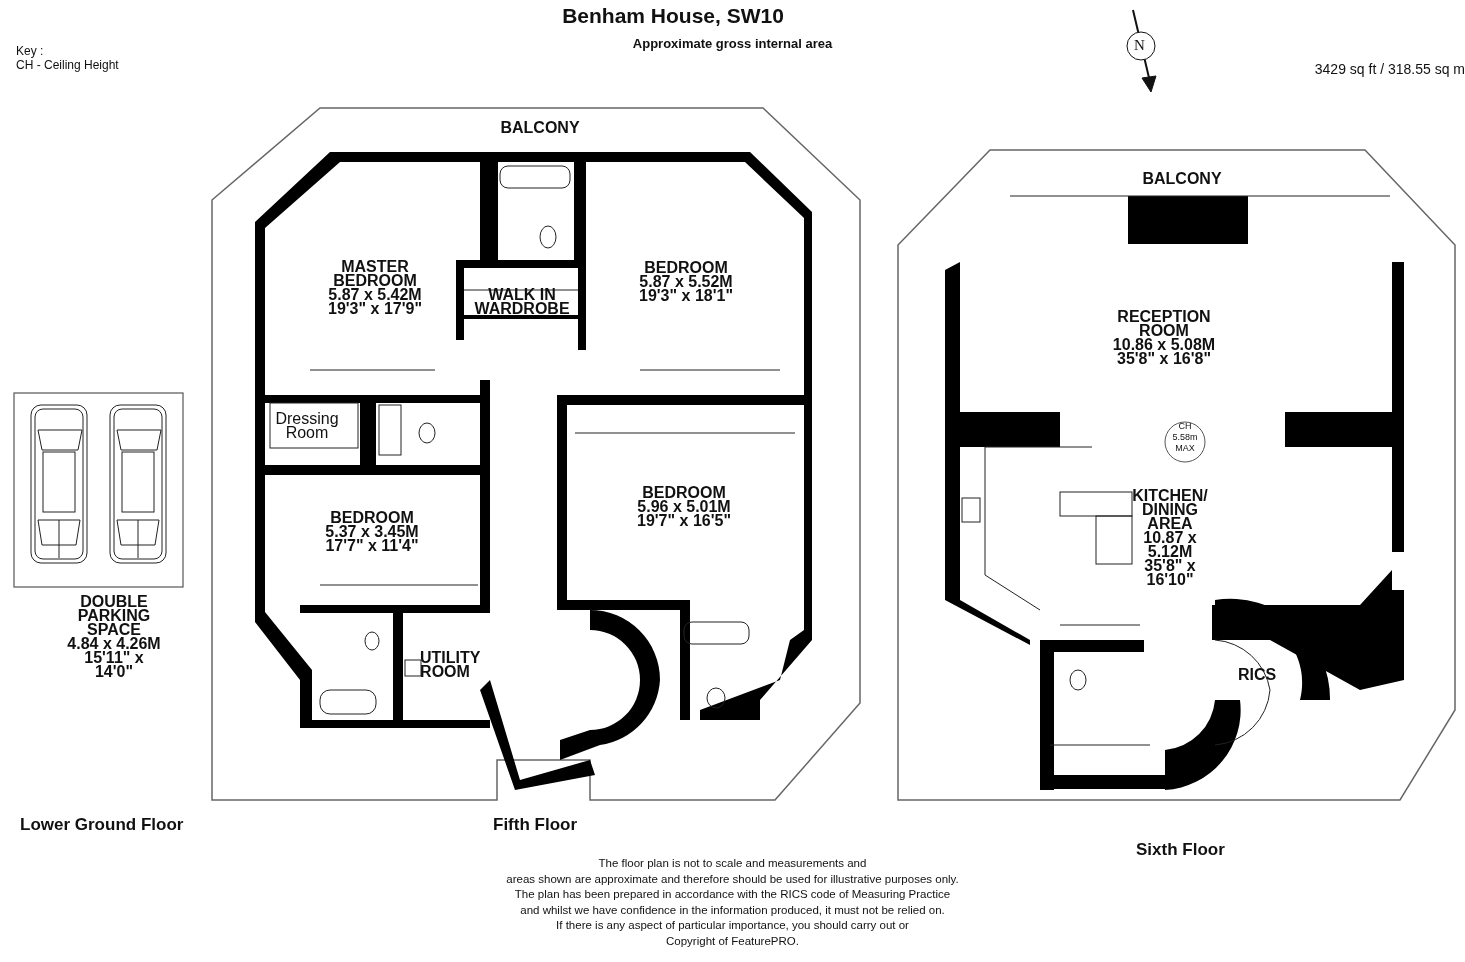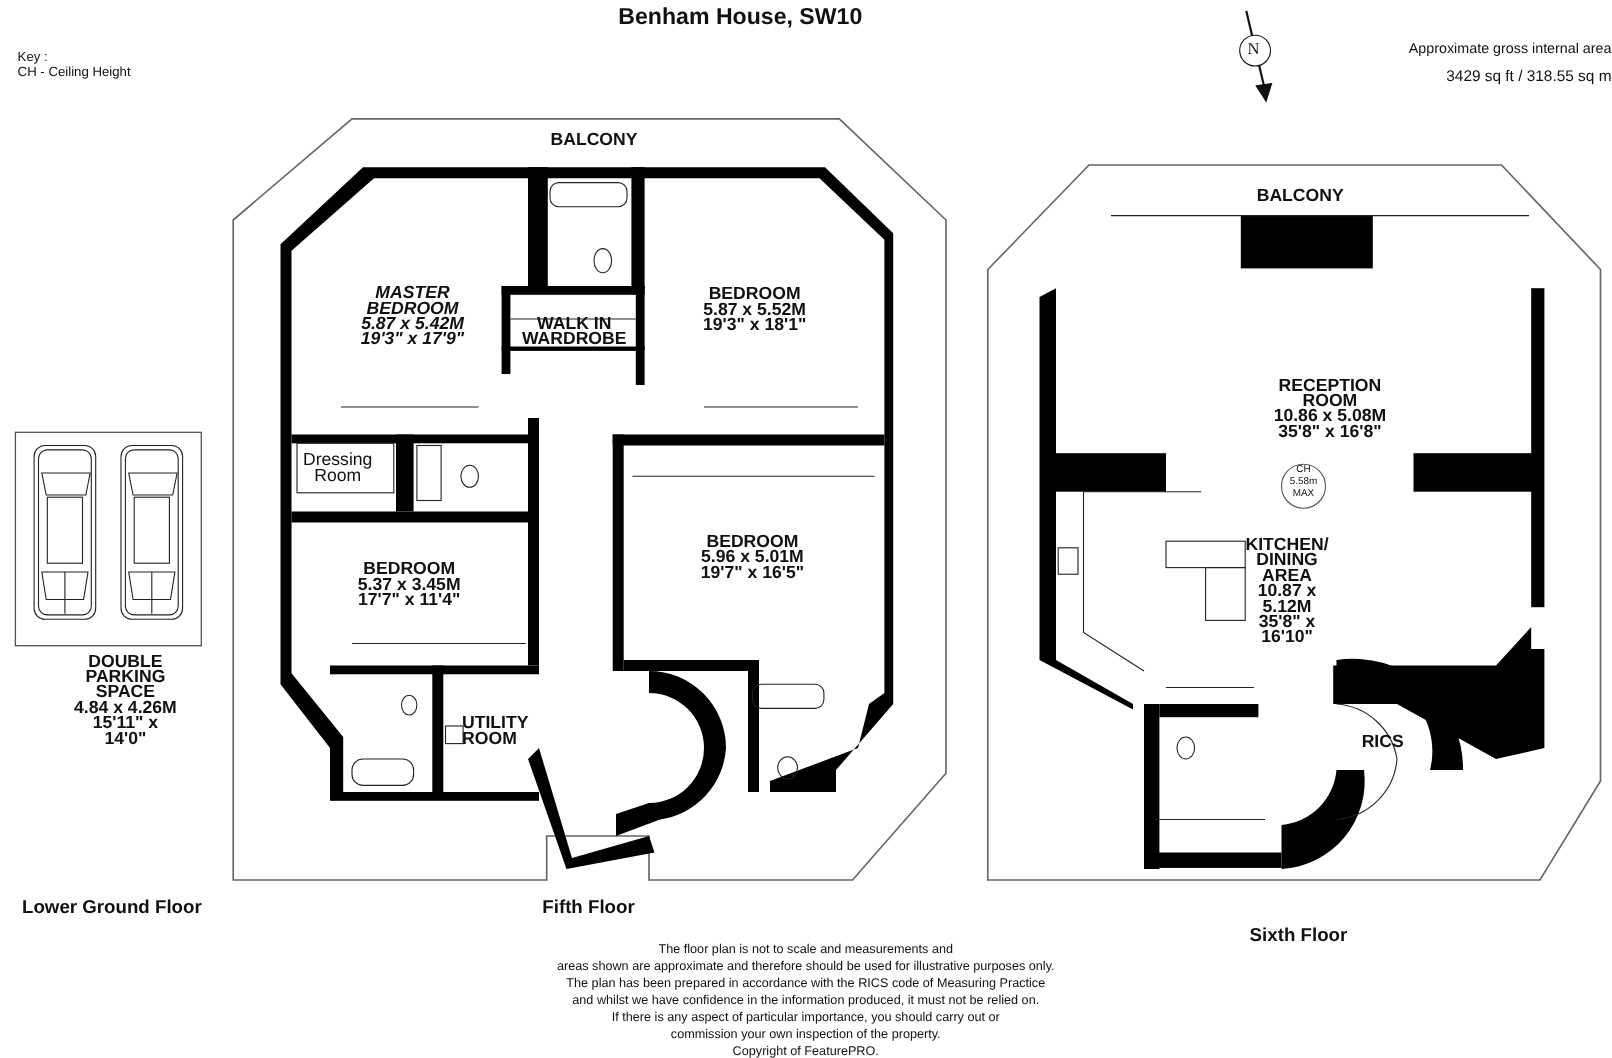--- a/index.html
+++ b/index.html
@@ -1,20 +1,20 @@
 <!DOCTYPE html>
 <html><head>
 <meta charset="utf-8">
 <style>
   html, body { margin:0; padding:0; background:#ffffff; }
   body { width:1465px; height:962px; position:relative; overflow:hidden;
          font-family:"Liberation Sans", sans-serif; color:#111; }
   .abs { position:absolute; }
   .title { left:0; width:1346px; top:4px; text-align:center; font-weight:bold; font-size:21px; }
-  .sub1 { left:0; width:1465px; top:36px; text-align:right; font-weight:normal; font-size:13px; }
+  .sub1 { left:0; width:1465px; top:36px; text-align:center; font-weight:bold; font-size:13px; }
   .sub2 { left:0; width:1465px; top:61px; text-align:right; font-weight:normal; font-size:14px; }
   .key { left:16px; top:44px; font-size:12px; line-height:14px; }
   .room { text-align:center; font-size:16px; line-height:14px; font-weight:bold; }
   .small { font-weight:normal; }
   .floorlabel { font-size:17px; font-weight:bold; }
   .disclaimer { left:0; width:1465px; top:856px; text-align:center; font-size:11.5px; line-height:15.5px; }
   svg { position:absolute; left:0; top:0; }
 </style>
 </head>
 <body>
@@ -142,21 +142,21 @@
 <div class="abs room" style="left:64px;top:595px;width:100px;">
   <div>DOUBLE</div>
   <div>PARKING</div>
   <div>SPACE</div>
   <div>4.84 x 4.26M</div>
   <div>15'11" x 14'0"</div>
 </div>
 <div class="abs floorlabel" style="left:20px;top:815px;">Lower Ground Floor</div>
 
 <div class="abs room" style="left:495px;top:121px;width:90px;">BALCONY</div>
-<div class="abs room" style="left:325px;top:260px;width:100px;font-style:italic;">
+<div class="abs room" style="left:325px;top:260px;width:100px;">
   <div>MASTER</div>
   <div>BEDROOM</div>
   <div>5.87 x 5.42M</div>
   <div>19'3" x 17'9"</div>
 </div>
 <div class="abs room" style="left:636px;top:261px;width:100px;">
   <div>BEDROOM</div>
   <div>5.87 x 5.52M</div>
   <div>19'3" x 18'1"</div>
 </div>
@@ -178,21 +178,21 @@
   <div>5.96 x 5.01M</div>
   <div>19'7" x 16'5"</div>
 </div>
 <div class="abs room" style="left:420px;top:651px;width:50px;">
   <div>UTILITY</div>
   <div>ROOM</div>
 </div>
 <div class="abs floorlabel" style="left:493px;top:815px;">Fifth Floor</div>
 
 <div class="abs room" style="left:1137px;top:172px;width:90px;">BALCONY</div>
-<div class="abs room" style="left:1154px;top:310px;width:110px;margin-top:34px;">
+<div class="abs room" style="left:1109px;top:310px;width:110px;">
   <div>RECEPTION</div>
   <div>ROOM</div>
   <div>10.86 x 5.08M</div>
   <div>35'8" x 16'8"</div>
 </div>
 <div class="abs room small" style="left:1165px;top:421px;width:40px;font-size:9px;line-height:11px;">
   <div>CH</div>
   <div>5.58m</div>
   <div>MAX</div>
 </div>
@@ -205,15 +205,14 @@
 </div>
 <div class="abs room" style="left:1237px;top:668px;width:40px;">RICS</div>
 <div class="abs floorlabel" style="left:1136px;top:840px;text-align:right;">Sixth Floor</div>
 
 <div class="abs disclaimer">
   <div>The floor plan is not to scale and measurements and</div>
   <div>areas shown are approximate and therefore should be used for illustrative purposes only.</div>
   <div>The plan has been prepared in accordance with the RICS code of Measuring Practice</div>
   <div>and whilst we have confidence in the information produced, it must not be relied on.</div>
   <div>If there is any aspect of particular importance, you should carry out or</div>
-  <div>commission your own inspection of the property.</div>
   <div>Copyright of FeaturePRO.</div>
 </div>
 
 </body></html>

